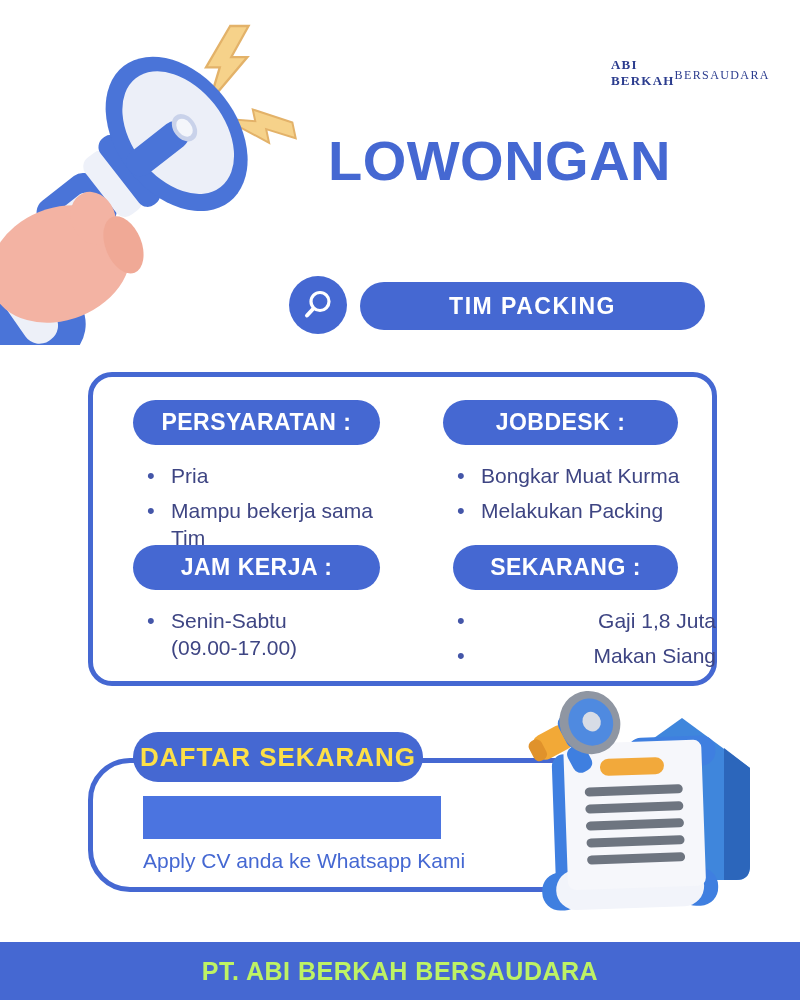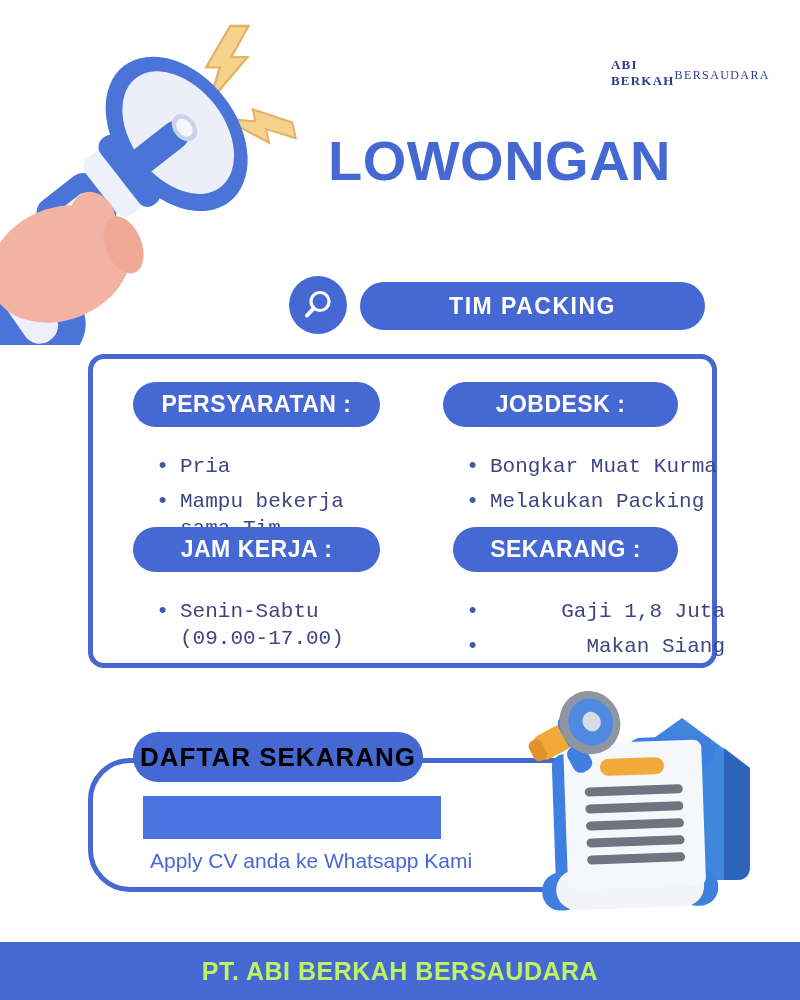--- a/index.html
+++ b/index.html
@@ -57,38 +57,38 @@
 
   .position-pill {
     position: absolute; left: 360px; top: 282px; width: 345px; height: 48px;
     border-radius: 25px; background: var(--primary-blue);
     color: #fff; font-size: 23px; font-weight: bold; letter-spacing: 1.5px;
     display: flex; align-items: center; justify-content: center;
   }
 
   
   .info-box {
-    position: absolute; left: 88px; top: 354px; width: 629px; height: 314px;
-    border: 5px solid var(--primary-blue); border-radius: 16px;
+    position: absolute; left: 88px; top: 372px; width: 629px; height: 314px;
+    border: 5px solid var(--primary-blue); border-radius: 24px;
     background: #fff;
   }
   .section-pill {
     position: absolute; height: 45px; border-radius: 23px;
     background: var(--primary-blue);
     color: #fff; font-size: 23px; font-weight: bold; letter-spacing: 0.5px;
     display: flex; align-items: center; justify-content: center;
   }
   .pill-persyaratan { left: 40px;  top: 23px;  width: 247px; }
   .pill-jobdesk     { left: 350px; top: 23px;  width: 235px; }
   .pill-jamkerja    { left: 40px;  top: 168px; width: 247px; }
   .pill-benefit     { left: 360px; top: 168px; width: 225px; }
 
   .bullet-list {
-    position: absolute; margin: 13px; padding: 0; list-style: none;
-    color: var(--text-navy); font-size: 21px; line-height: 1.28; font-family: Liberation Mono, monospace;
+    position: absolute; margin: 4px; padding: 0; list-style: none;
+    color: var(--text-navy); font-size: 21px; line-height: 1.28;
   }
   .list-persyaratan { left: 47px;  top: 82px;  width: 245px; }
   .list-jobdesk     { left: 357px; top: 82px;  width: 262px; }
   .list-jamkerja    { left: 47px;  top: 227px; width: 192px; }
   .list-benefit     { left: 357px; top: 227px; width: 262px; text-align: right; }
 
   .bullet-item { position: relative; padding-left: 27px; margin-bottom: 8px; }
   .bullet-item::before {
     content: "\2022";
     position: absolute; left: 3px; top: -1px;
@@ -97,34 +97,33 @@
 
   
   .apply-box {
     position: absolute; left: 88px; top: 758px; width: 629px; height: 134px;
     border: 5px solid var(--primary-blue); border-radius: 42px;
     background: #fff;
   }
   .daftar-pill {
     position: absolute; left: 133px; top: 732px; width: 290px; height: 50px;
     border-radius: 26px; background: var(--primary-blue);
-    color: #000000; font-size: 26px; font-weight: bold; letter-spacing: 1px;
+    color: #fde047; font-size: 26px; font-weight: bold; letter-spacing: 1px;
     display: flex; align-items: center; justify-content: center;
     z-index: 2;
   }
   .redaction-bar {
     position: absolute; left: 143px; top: 796px; width: 298px; height: 43px;
     background: var(--redaction-blue);
     z-index: 2;
   }
   .apply-note {
     position: absolute; left: 143px; top: 849px;
     font-size: 21px; color: var(--primary-blue);
     z-index: 2;
-    margin-left: 7px;
   }
   .apply-illustration { position: absolute; left: 512px; top: 686px; z-index: 3; }
 
   
   .footer-bar {
     position: absolute; left: 0; top: 942px; width: 800px; height: 58px;
     background: var(--primary-blue);
     color: #bef264; font-size: 25px; font-weight: bold; letter-spacing: 0.5px;
     display: flex; align-items: center; justify-content: center;
   }

